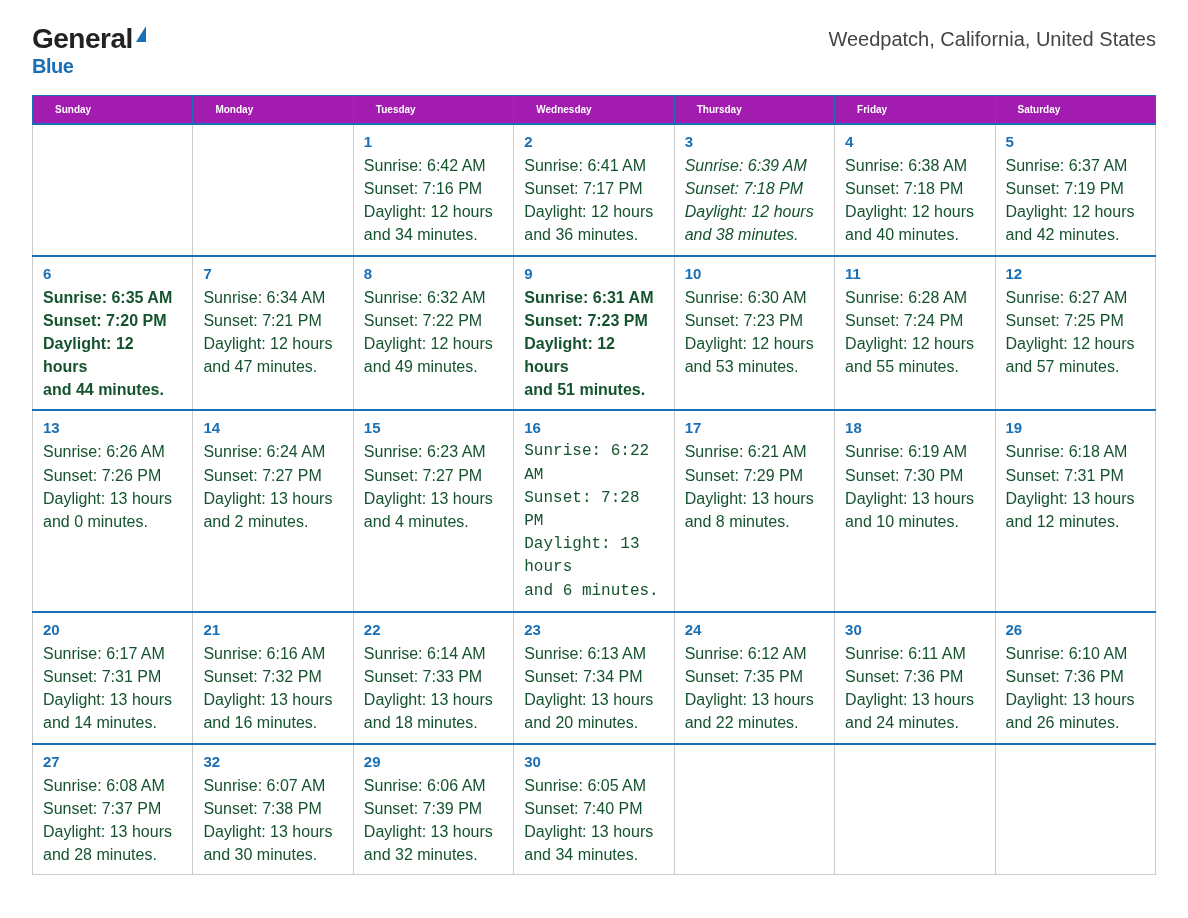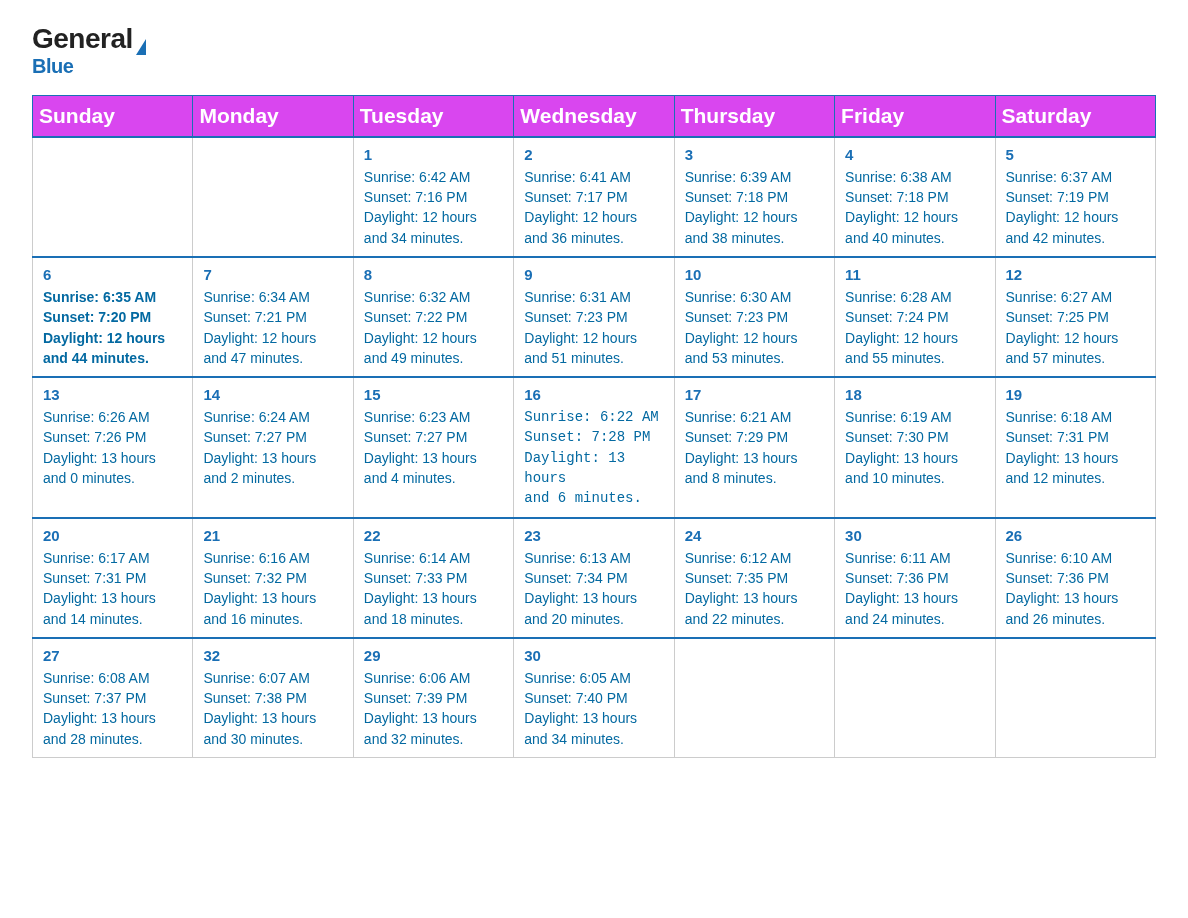--- a/index.html
+++ b/index.html
@@ -47,70 +47,71 @@
       font-size: 20px;
       color: #444;
       margin-top: 4px;
     }
     .calendar-table {
       width: 100%;
       border-collapse: collapse;
       table-layout: fixed;
     }
     .calendar-table th {
-      background-color: #d946ef;
+      background-color: #a21caf;
       color: #fff;
-      font-size: 21px;
+      font-size: 10px;
       font-weight: bold;
-      padding: 8px 6px;
+      padding: 8px 22px;
       text-align: left;
       border: 1px solid #1a6fb5;
     }
     .calendar-table td {
       vertical-align: top;
       padding: 8px 10px;
       border: 1px solid #ccc;
       font-size: 13px;
       color: #222;
       min-height: 90px;
       height: 110px;
     }
     .day-number {
       font-size: 15px;
       font-weight: bold;
       color: #1a6fb5;
       margin-bottom: 4px;
       display: block;
     }
     .day-info {
-      font-size: 14px;
-      color: #0369a1;
+      font-size: 16px;
+      color: #14532d;
       line-height: 1.45;
     }
     .empty-cell {
       background: #fff;
     }
     .week-row td {
       border-top: 2px solid #1a6fb5;
     }
   </style>
 </head>
 <body>
 
 <div class="header">
   <div class="logo">
     <div style="display:flex; flex-direction:column; line-height:1.1;">
-      <div style="display:flex; align-items:flex-end;">
+      <div style="display:flex; align-items:flex-start;">
         <span class="logo-text-general">General</span>
         <span style="display:inline-block; width:0; height:0; border-left:10px solid transparent; border-right:0px solid transparent; border-bottom:16px solid #1a6fb5; margin-left:3px; margin-top:2px;"></span>
       </div>
       <span class="logo-text-blue" style="margin-left:0;">Blue</span>
     </div>
   </div>
   <div class="title-area">
+    <div class="location-title">Weedpatch, California, United States</div>
   </div>
 </div>
 
 <table class="calendar-table">
   <thead>
     <tr>
     <th>Sunday</th>
         <th>Monday</th>
         <th>Tuesday</th>
         <th>Wednesday</th>
@@ -132,21 +133,21 @@
         </td>
         <td>
           <span class="day-number">2</span>
           <div class="day-info" style="white-space: pre-line;">Sunrise: 6:41 AM
 Sunset: 7:17 PM
 Daylight: 12 hours
 and 36 minutes.</div>
         </td>
         <td>
           <span class="day-number">3</span>
-          <div class="day-info" style="white-space: pre-line;">Sunrise: 6:39 AM
+          <div class="day-info" style="white-space: pre-line; font-style: italic;">Sunrise: 6:39 AM
 Sunset: 7:18 PM
 Daylight: 12 hours
 and 38 minutes.</div>
         </td>
         <td>
           <span class="day-number">4</span>
           <div class="day-info" style="white-space: pre-line;">Sunrise: 6:38 AM
 Sunset: 7:18 PM
 Daylight: 12 hours
 and 40 minutes.</div>
@@ -176,21 +177,21 @@
         </td>
         <td>
           <span class="day-number">8</span>
           <div class="day-info" style="white-space: pre-line;">Sunrise: 6:32 AM
 Sunset: 7:22 PM
 Daylight: 12 hours
 and 49 minutes.</div>
         </td>
         <td>
           <span class="day-number">9</span>
-          <div class="day-info" style="white-space: pre-line;">Sunrise: 6:31 AM
+          <div class="day-info" style="white-space: pre-line; font-weight: bold;">Sunrise: 6:31 AM
 Sunset: 7:23 PM
 Daylight: 12 hours
 and 51 minutes.</div>
         </td>
         <td>
           <span class="day-number">10</span>
           <div class="day-info" style="white-space: pre-line;">Sunrise: 6:30 AM
 Sunset: 7:23 PM
 Daylight: 12 hours
 and 53 minutes.</div>

